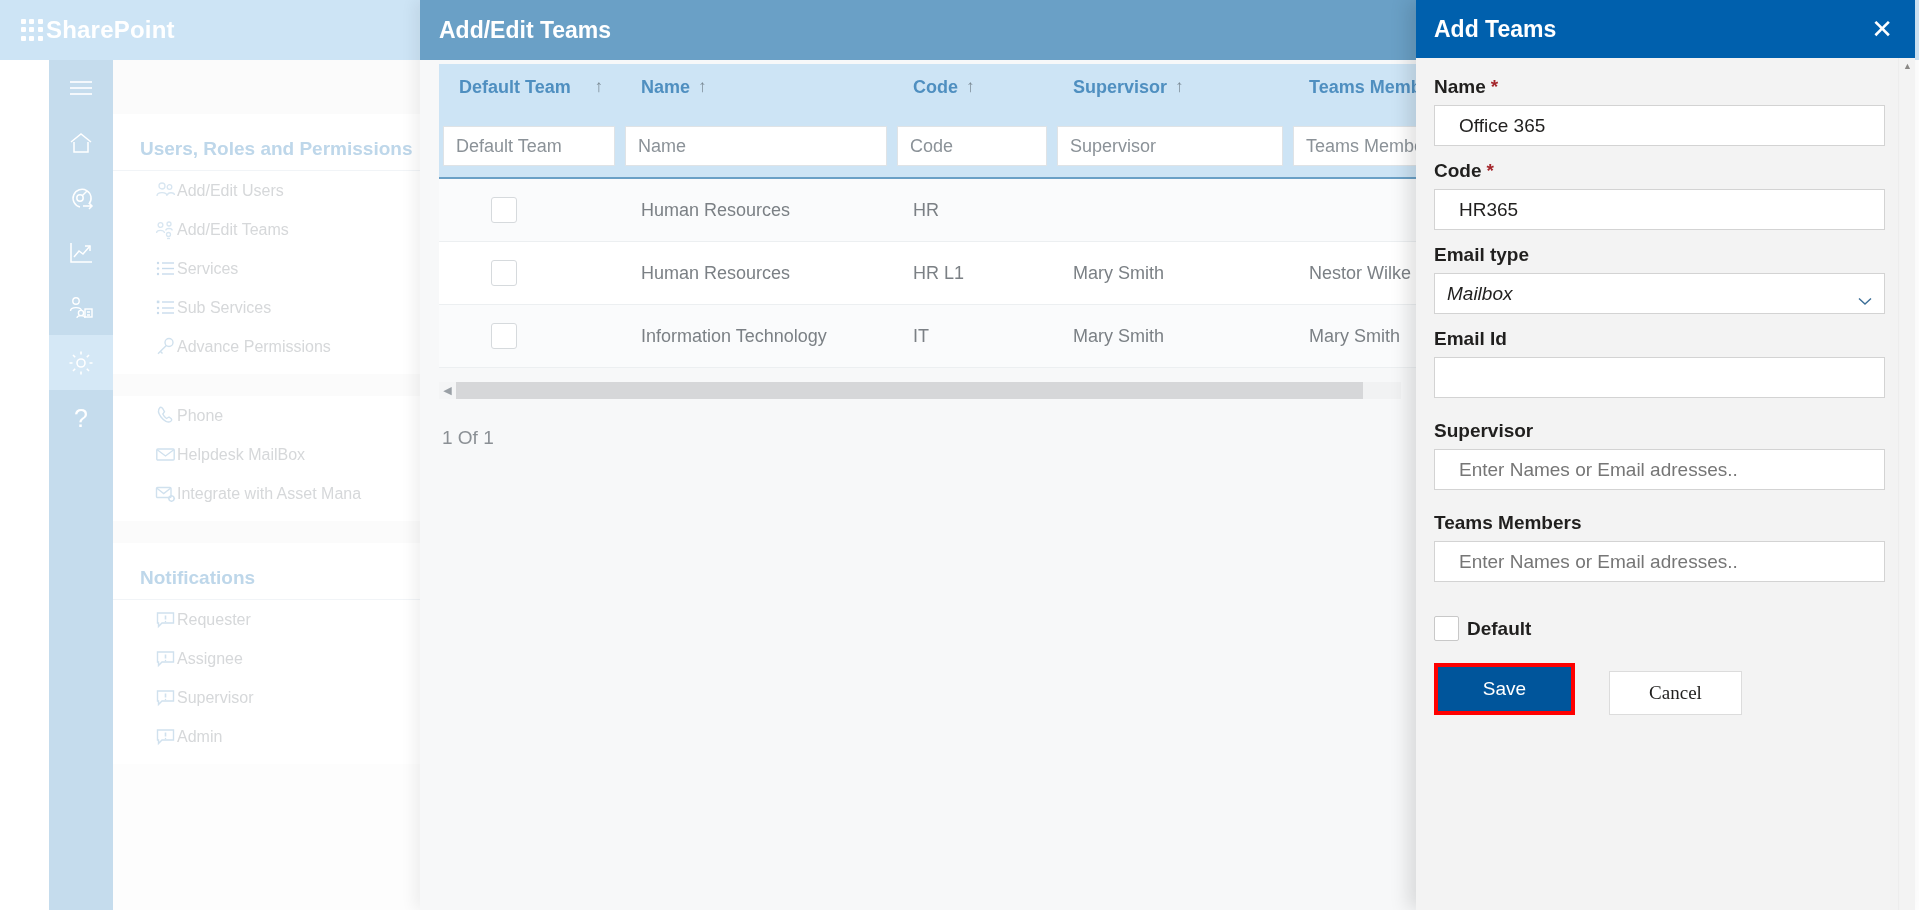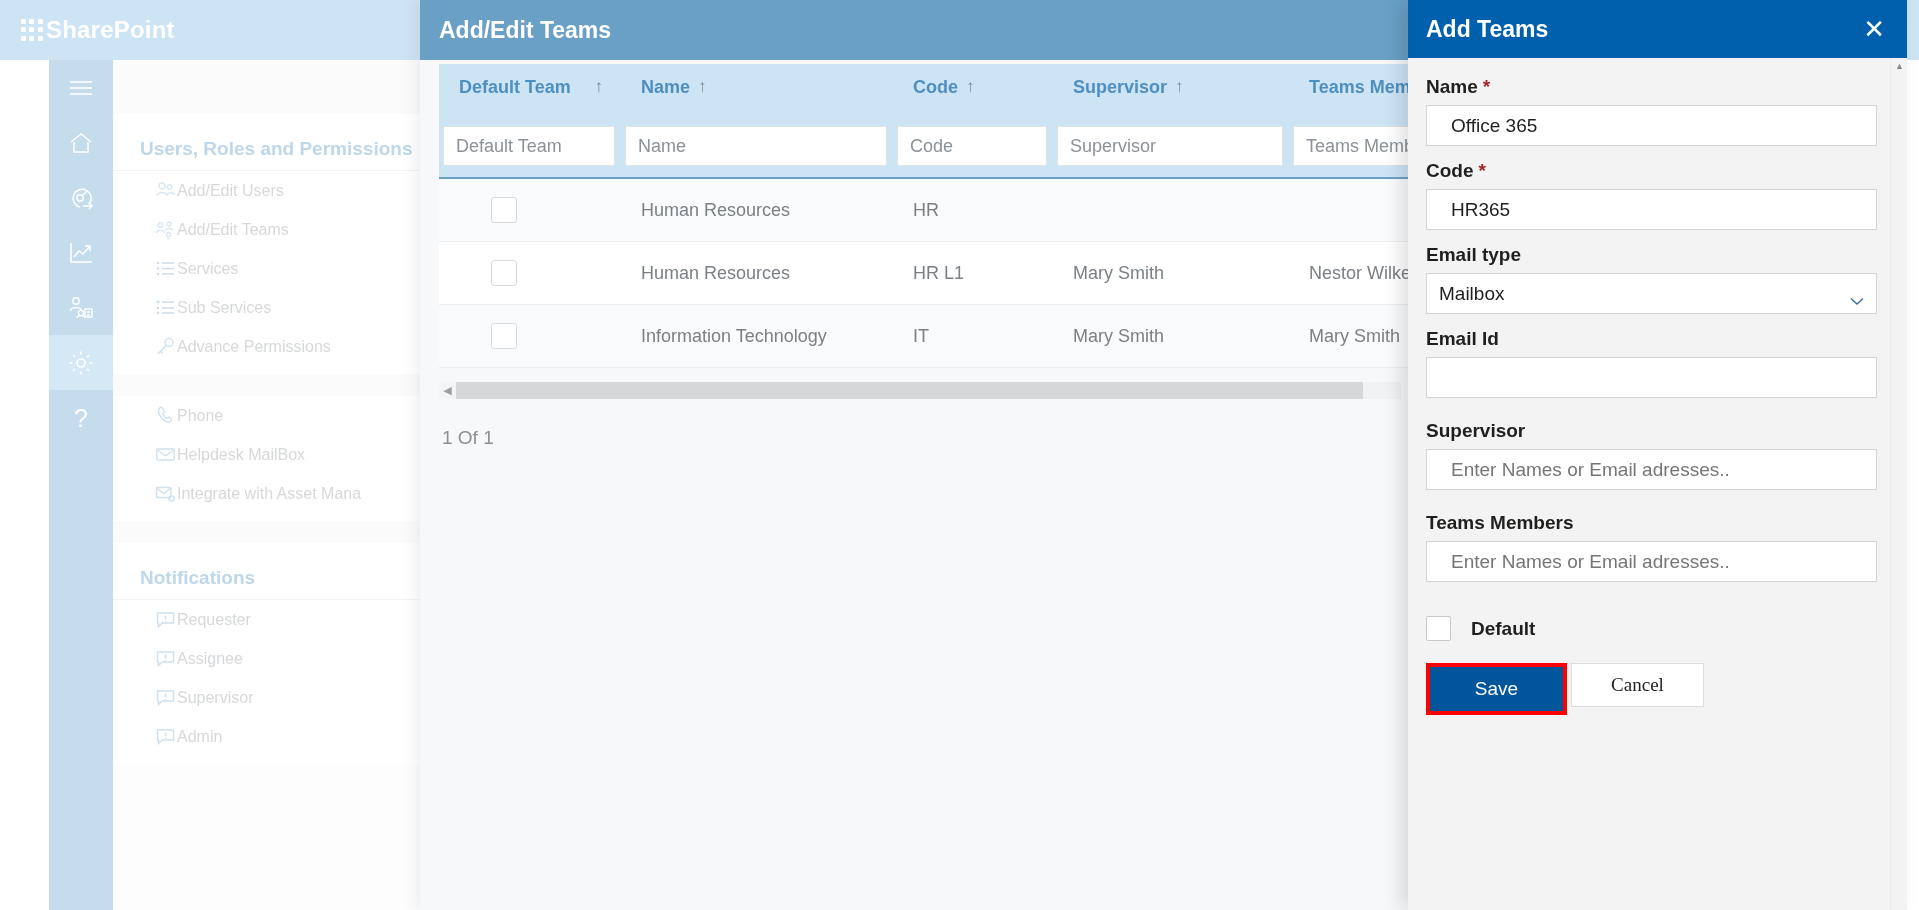--- a/index.html
+++ b/index.html
@@ -129,21 +129,21 @@
     background: #f4f5f6; display: flex; align-items: center;
   }
   .hscroll .arrow-l, .hscroll .arrow-r { width: 17px; text-align: center; color: #9aa0a6; font-size: 11px; }
   .hscroll .track { flex: 1; height: 17px; background: #f1f2f3; position: relative; }
   .hscroll .thumb { position: absolute; left: 0; top: 0; height: 17px; width: 96%; background: #d6d7d9; }
 
   .pager { padding: 28px 0 0 22px; font-size: 19px; color: #8b9095; }
 
   
   .modal {
-    position: absolute; right: 12px; top: 0; width: 499px; height: 910px;
+    position: absolute; right: 4px; top: 0; width: 499px; height: 910px;
     background: #f3f3f3;
     box-shadow: -8px 0 18px rgba(0,0,0,0.12);
   }
   .modal-header {
     height: 58px; background: #0060ad; color: #ffffff;
     display: flex; align-items: center; justify-content: space-between;
     padding: 0 22px 0 18px;
   }
   .modal-title { font-size: 23px; font-weight: bold; }
   .modal-close { font-size: 26px; line-height: 1; cursor: pointer; color: #ffffff; font-weight: 300; }
@@ -157,32 +157,32 @@
   .req { color: #a4262c; font-size: 19px; }
   .text-input {
     width: 451px; height: 41px; border: 1px solid #d3d3d3; background: #ffffff;
     font-size: 19px; color: #201f1e; padding: 0 24px;
     font-family: "Liberation Sans", sans-serif;
   }
   .text-input::placeholder { color: #767676; opacity: 1; }
   .select-box {
     width: 451px; height: 41px; border: 1px solid #d3d3d3; background: #ffffff;
     display: flex; align-items: center; justify-content: space-between;
-    padding: 0 12px; font-size: 19px; color: #201f1e; cursor: pointer;
+    padding: 0 12px; font-size: 19px; color: #201f1e; cursor: pointer; font-style: italic;
   }
   .select-box .chev { width: 14px; height: 9px; }
   .field.spaced { margin-top: 22px; }
 
-  .checkrow { display: flex; align-items: center; gap: 20px; margin: 34px 0 22px 0; }
+  .checkrow { display: flex; align-items: center; gap: 8px; margin: 34px 0 22px 0; }
   .checkbox {
     width: 25px; height: 25px; border: 1px solid #c8c8c8; background: #ffffff; border-radius: 2px;
   }
   .checkrow .clabel { font-size: 19px; color: #201f1e; font-weight: bold; }
 
-  .btn-row { display: flex; align-items: flex-start; gap: 4px; }
+  .btn-row { display: flex; align-items: flex-end; gap: 34px; }
   .save-wrap {
     border: 4px solid #fe0000; padding: 0; display: inline-block;
   }
   .btn-save {
     width: 133px; height: 44px; background: #00559b; color: #ffffff;
     font-size: 19px; border: none; cursor: pointer; display: block;
     font-family: "Liberation Sans", sans-serif;
   }
   .btn-cancel {
     width: 133px; height: 44px; background: #ffffff; color: #201f1e;

